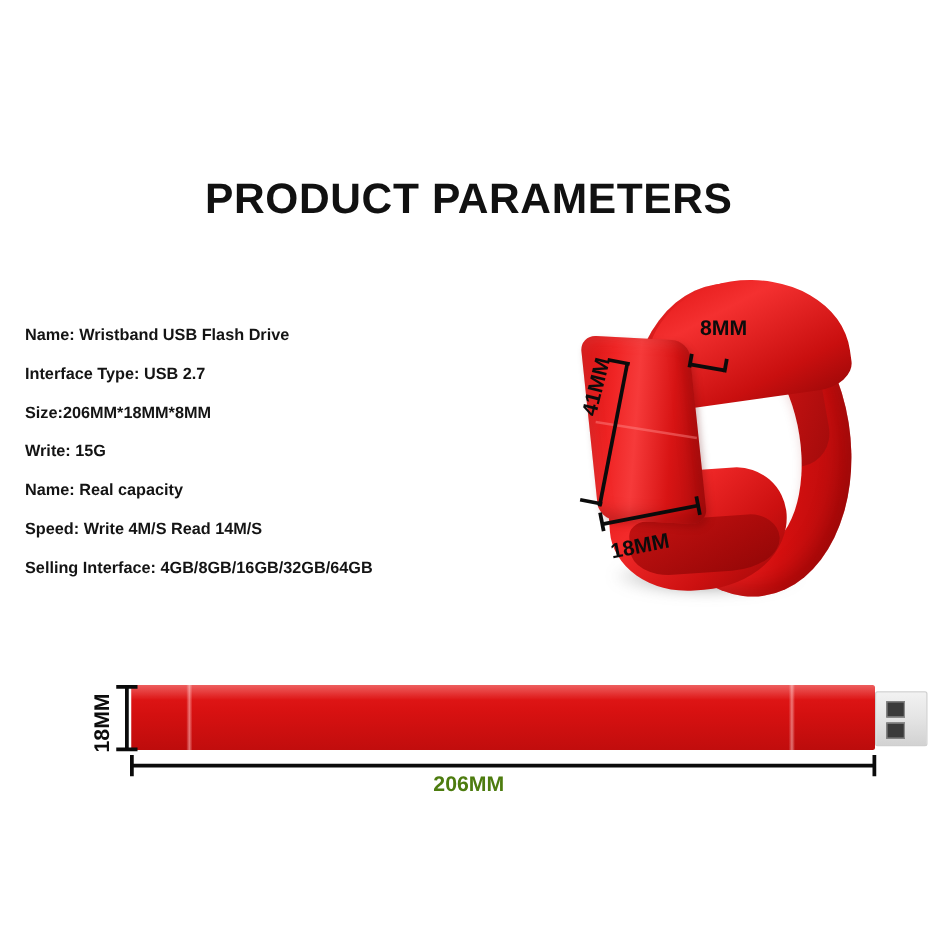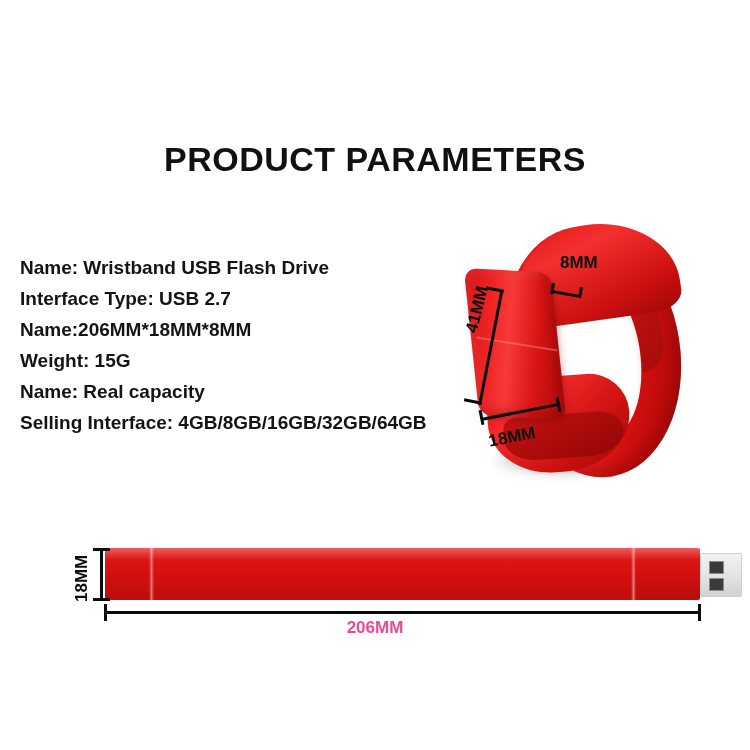--- a/index.html
+++ b/index.html
@@ -25,21 +25,21 @@
     white-space:nowrap;
   }
 
   
   .specs{
     position:absolute;
     left:20px;top:252px;
     width:420px;
   }
   .spec-line{
-    font-size:19px;
+    font-size:13px;
     font-weight:bold;
     color:#141414;
     line-height:31px;
     height:31px;
     white-space:nowrap;
   }
 
   
   .photo{
     position:absolute;
@@ -220,36 +220,37 @@
     position:absolute;left:72px;top:602px;
     font-size:17px;font-weight:bold;color:#0c0c0c;white-space:nowrap;
     transform:rotate(-90deg);transform-origin:left top;
   }
   .d206-line{ position:absolute;left:105px;top:611px;width:595px;height:2.5px;background:#0b0b0b; }
   .d206-capL{ position:absolute;left:104px;top:604px;width:2.5px;height:17px;background:#0b0b0b; }
   .d206-capR{ position:absolute;left:698px;top:604px;width:2.5px;height:17px;background:#0b0b0b; }
   .lbl-206mm{
     position:absolute;left:0;right:0;top:618px;
     text-align:center;
-    font-size:17px;font-weight:bold;color:#ec4899;
+    font-size:17px;font-weight:bold;color:#4d7c0f;
   }
 </style>
 </head>
 <body>
 
 <div id="page">
 
   <div class="title">PRODUCT PARAMETERS</div>
 
   <div class="specs">
     <div class="spec-line">Name: Wristband USB Flash Drive</div>
     <div class="spec-line">Interface Type: USB 2.7</div>
-    <div class="spec-line">Name:206MM*18MM*8MM</div>
-    <div class="spec-line">Weight: 15G</div>
+    <div class="spec-line">Size:206MM*18MM*8MM</div>
+    <div class="spec-line">Write: 15G</div>
     <div class="spec-line">Name: Real capacity</div>
+    <div class="spec-line">Speed: Write 4M/S  Read 14M/S</div>
     <div class="spec-line">Selling Interface: 4GB/8GB/16GB/32GB/64GB</div>
   </div>
 
   <div class="photo">
     <div class="ph-shadow"></div>
     <div class="ring-outer"></div>
     <div class="inner-wall"></div>
     <div class="ring-hole"></div>
     <div class="strap-back"></div>
     <div class="strap-front"></div>

